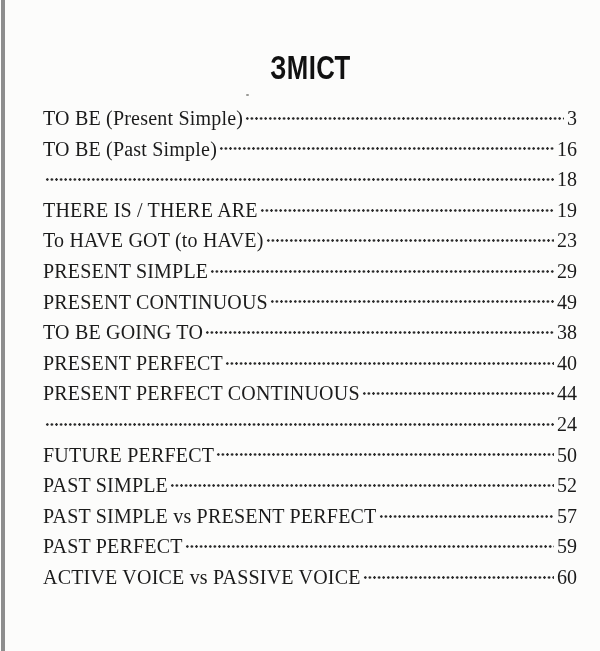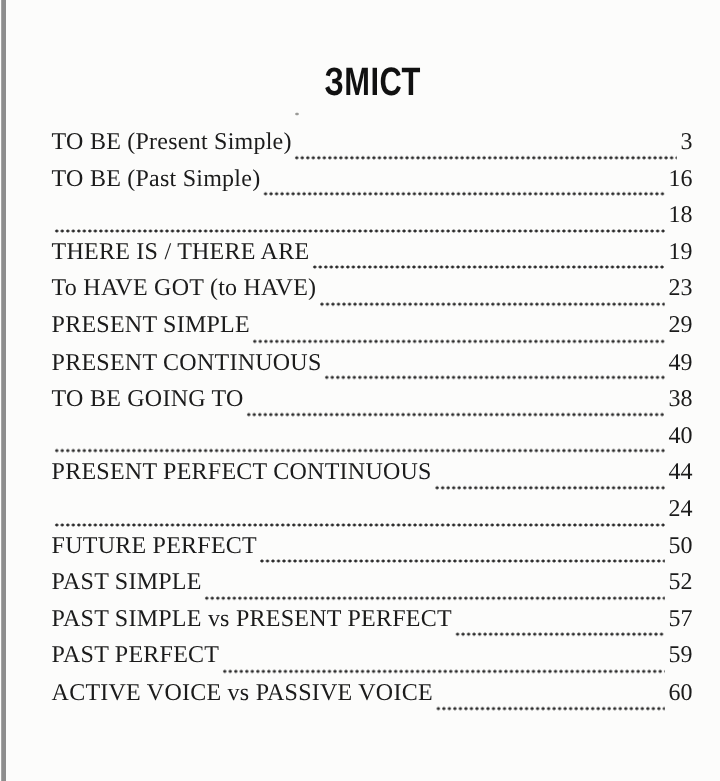--- a/index.html
+++ b/index.html
@@ -56,21 +56,21 @@
     width: 3px;
     height: 2px;
     background: #9a9a96;
     border-radius: 1px;
   }
   .toc-list {
     margin-top: 17px;
   }
   .toc-row {
     display: flex;
-    align-items: flex-end;
+    align-items: center;
     height: 30.6px;
     line-height: 30.6px;
     font-family: "Liberation Serif", "DejaVu Serif", serif;
     font-size: 20px;
     color: #1b1b1b;
     white-space: nowrap;
   }
   .toc-label {
     flex: 0 0 auto;
     letter-spacing: 0.2px;
@@ -132,20 +132,21 @@
           <span class="toc-label">PRESENT CONTINUOUS</span>
           <span class="toc-leader"></span>
           <span class="toc-page">49</span>
         </div>
         <div class="toc-row">
           <span class="toc-label">TO BE GOING TO</span>
           <span class="toc-leader"></span>
           <span class="toc-page">38</span>
         </div>
         <div class="toc-row">
+          <span class="toc-label">PRESENT PERFECT</span>
           <span class="toc-leader"></span>
           <span class="toc-page">40</span>
         </div>
         <div class="toc-row">
           <span class="toc-label">PRESENT PERFECT CONTINUOUS</span>
           <span class="toc-leader"></span>
           <span class="toc-page">44</span>
         </div>
         <div class="toc-row">
           <span class="toc-leader"></span>

